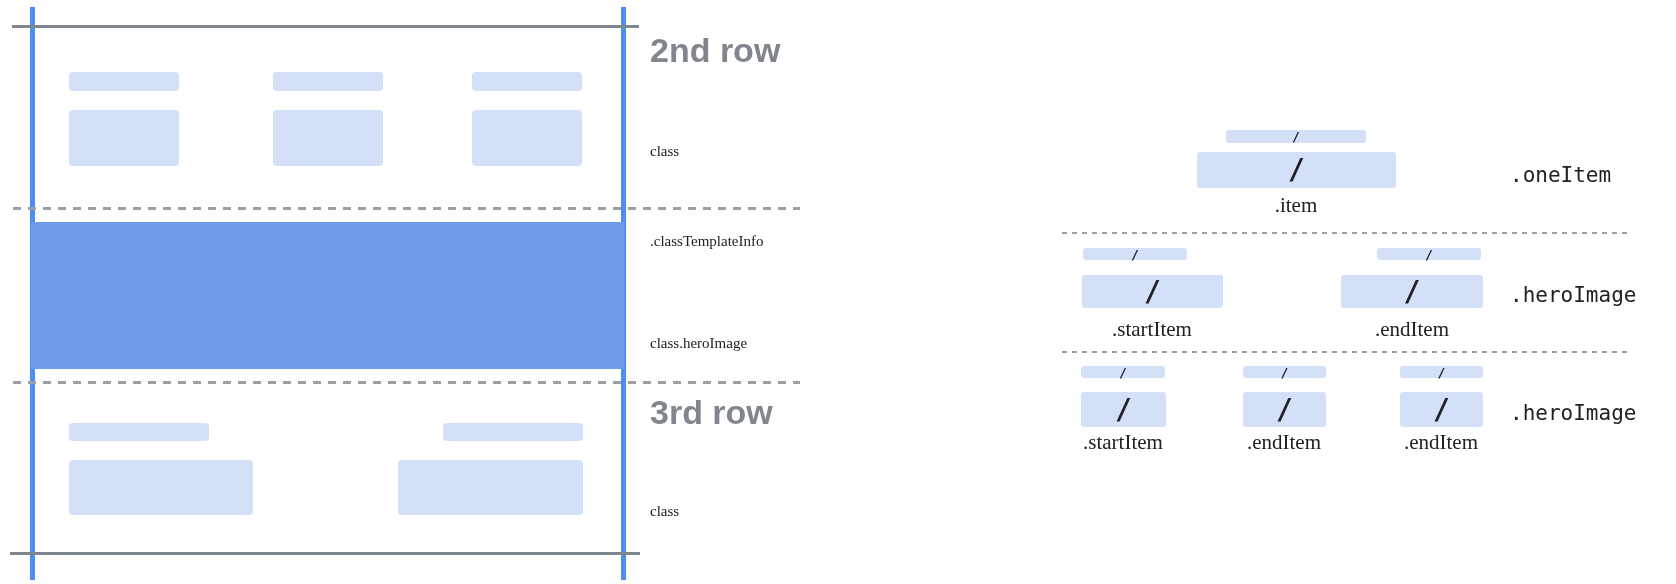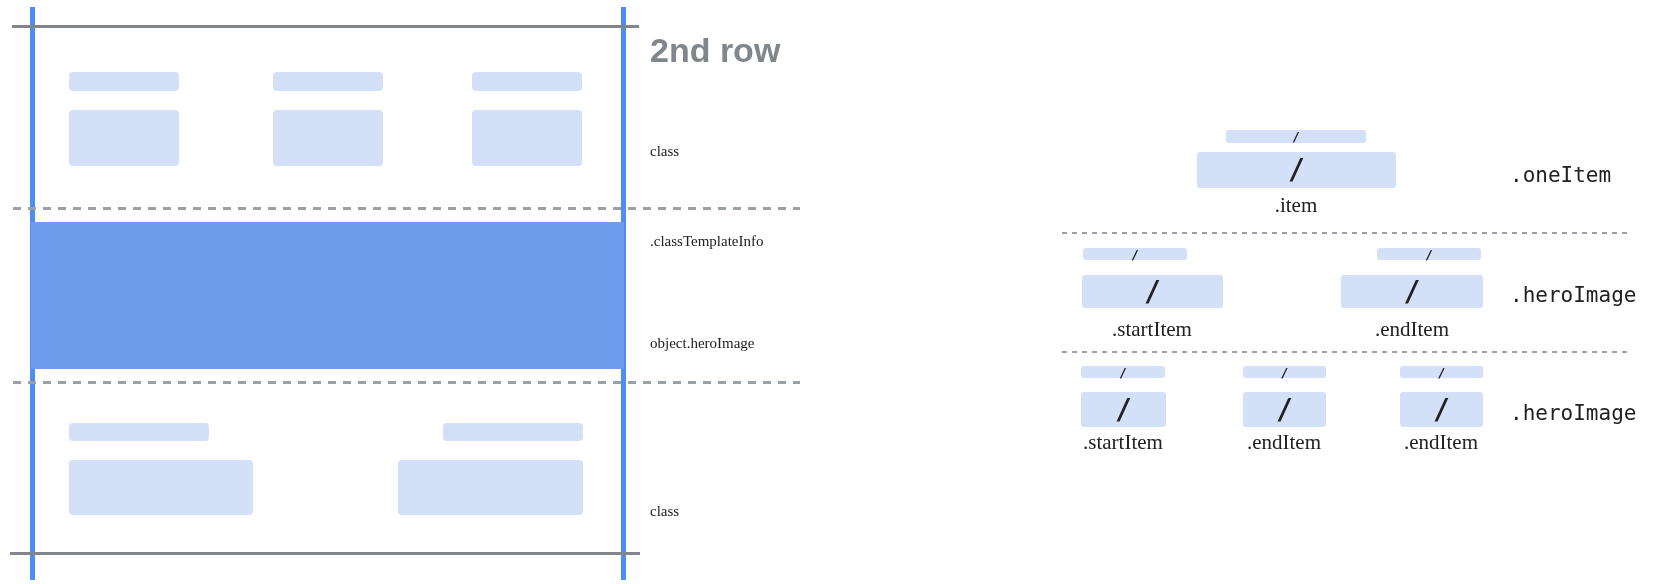--- a/index.html
+++ b/index.html
@@ -59,23 +59,24 @@
   <div class="ph" style="left:443px;top:423px;width:140px;height:18px"></div>
   <div class="ph" style="left:398px;top:460px;width:185px;height:55px"></div>
 
   <div class="heading" style="left:650px;top:30px">2nd row</div>
   <div class="code" style="left:650px;top:76px">
     <div>class</div>
     <div>.classTemplateInfo</div>
   </div>
 
   <div class="code" style="left:650px;top:268px">
-    <div>object.heroImage</div>
+    <div>class.heroImage</div>
   </div>
 
+  <div class="heading" style="left:650px;top:392px">3rd row</div>
   <div class="code" style="left:650px;top:436px">
     <div>class</div>
     
     
     
   </div>
 
   <div class="bar bar-sm" style="left:1226px;top:130px;width:140px;height:13px">
     <span>/</span>
   </div>

